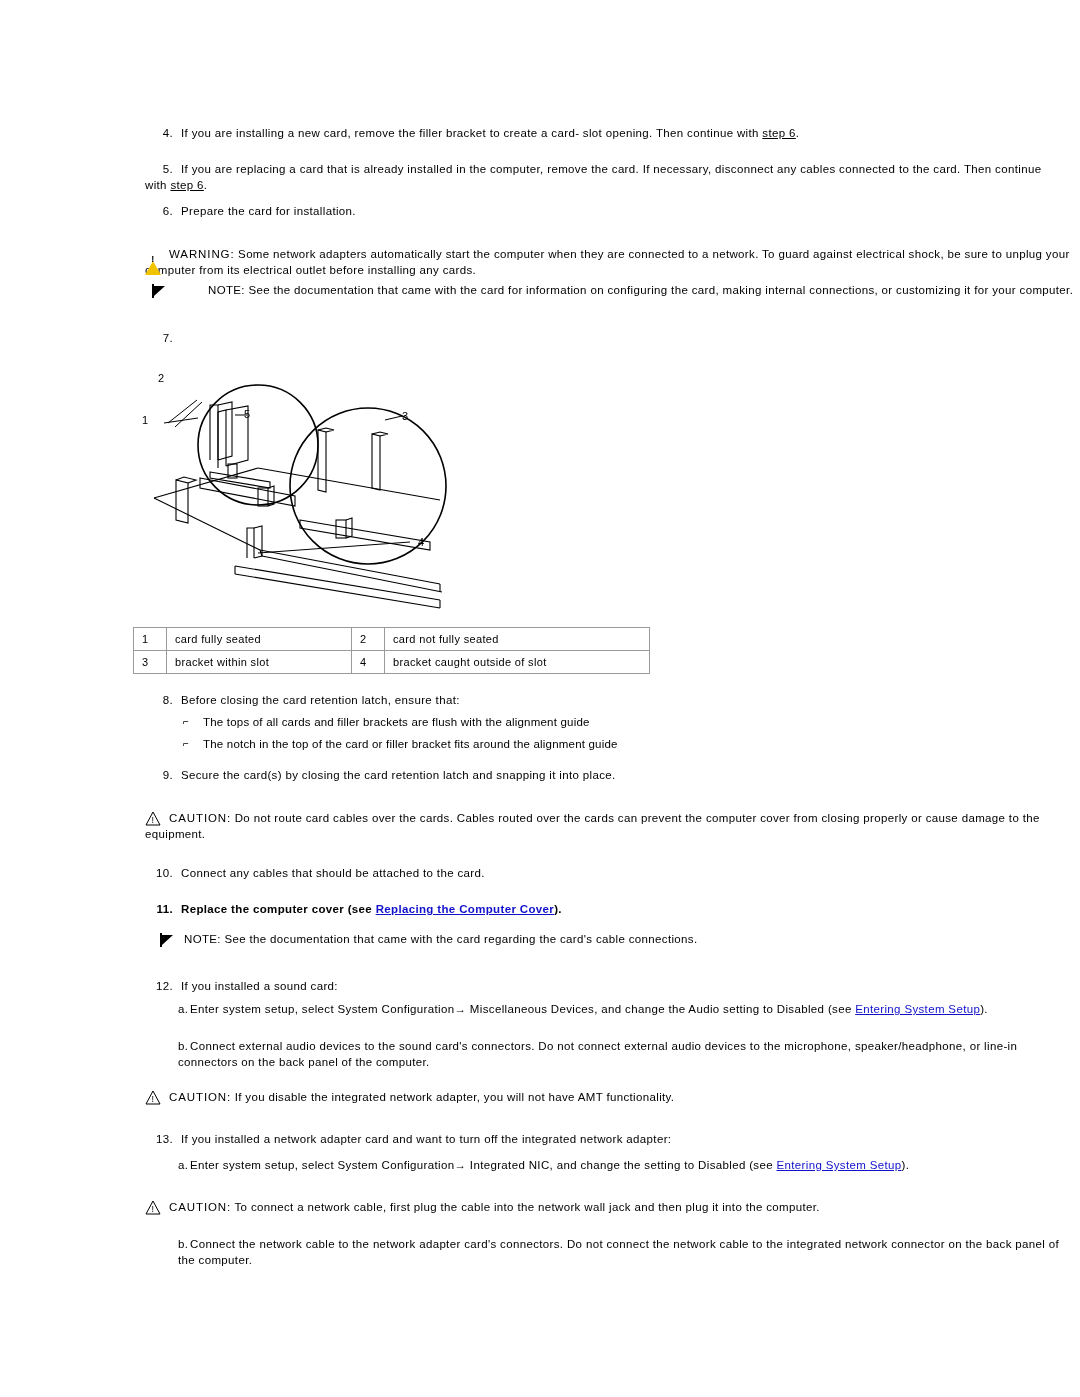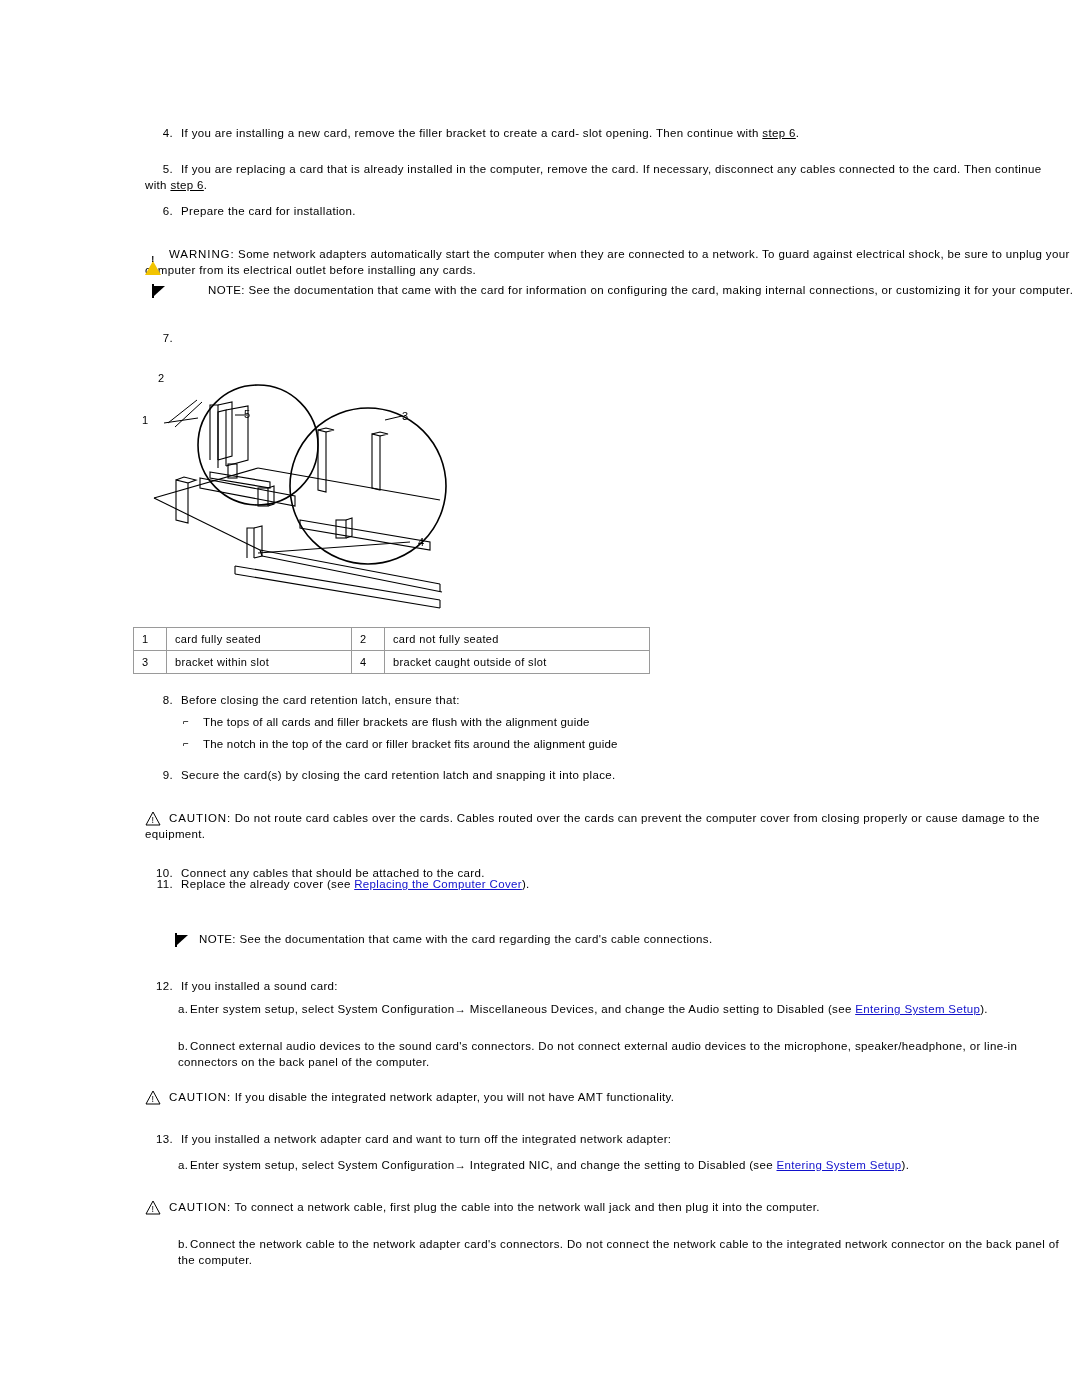--- a/index.html
+++ b/index.html
@@ -324,28 +324,28 @@
       <span class="body">
         <span class="kw">CAUTION:</span><span> Do not route card cables over the cards. Cables routed over the cards can prevent the computer cover from closing properly or cause damage to the equipment.</span>
       </span>
     </div>
 
     <div class="step" style="position:absolute; left:145px; top:865px; width:920px;">
       <span class="num">10.</span>
       <span class="body">Connect any cables that should be attached to the card.</span>
     </div>
 
-    <div class="step" style="position:absolute; left:145px; top:876px; width:920px;">
+    <div class="step" style="position:absolute; left:145px; top:901px; width:920px;font-weight:bold;">
       <span class="num">11.</span>
       <span class="body">
-        <span>Replace the already cover (see </span><a class="link" href="#">Replacing the Computer Cover</a><span>).</span>
-      </span>
-    </div>
-
-    <div class="notice" style="position:absolute; left:175px; top:931px; width:900px;">
+        <span>Replace the computer cover (see </span><a class="link" href="#">Replacing the Computer Cover</a><span>).</span>
+      </span>
+    </div>
+
+    <div class="notice" style="position:absolute; left:160px; top:931px; width:900px;">
       <span class="icon"><span class="note-icon"></span></span>
       <span class="body">
         <span>NOTE:</span><span> See the documentation that came with the card regarding the card's cable connections.</span>
       </span>
     </div>
 
     <div class="step" style="position:absolute; left:145px; top:978px; width:920px;">
       <span class="num">12.</span>
       <span class="body">If you installed a sound card:</span>
     </div>

